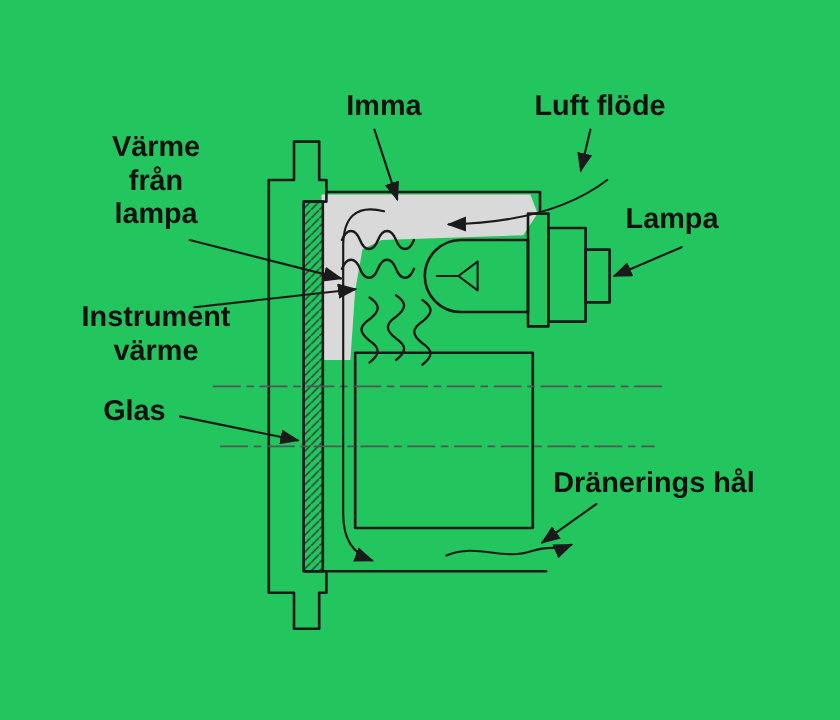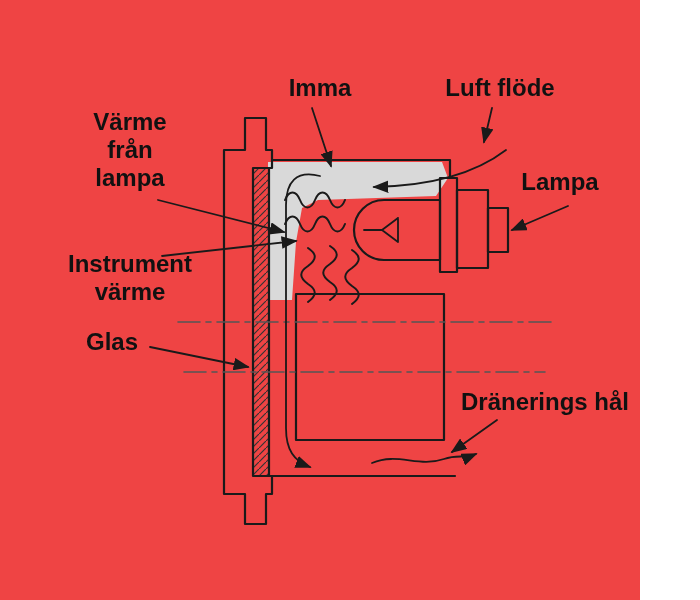--- a/index.html
+++ b/index.html
@@ -1,17 +1,17 @@
 <!DOCTYPE html>
 <html><head>
 <meta charset="utf-8">
 <style>
   html,body{margin:0;padding:0;background:#ffffff;}
   .stage{
-    width:640px;height:600px;position:relative;background:#ef4444;
+    width:700px;height:600px;position:relative;background:#22c55e;
     font-family:"Liberation Sans", sans-serif;
     overflow:hidden;
   }
   svg{display:block;}
   text{
     text-anchor:middle;
     font-family:"Liberation Sans", sans-serif;
     font-weight:700;
     font-size:24px;
     fill:#111111;

